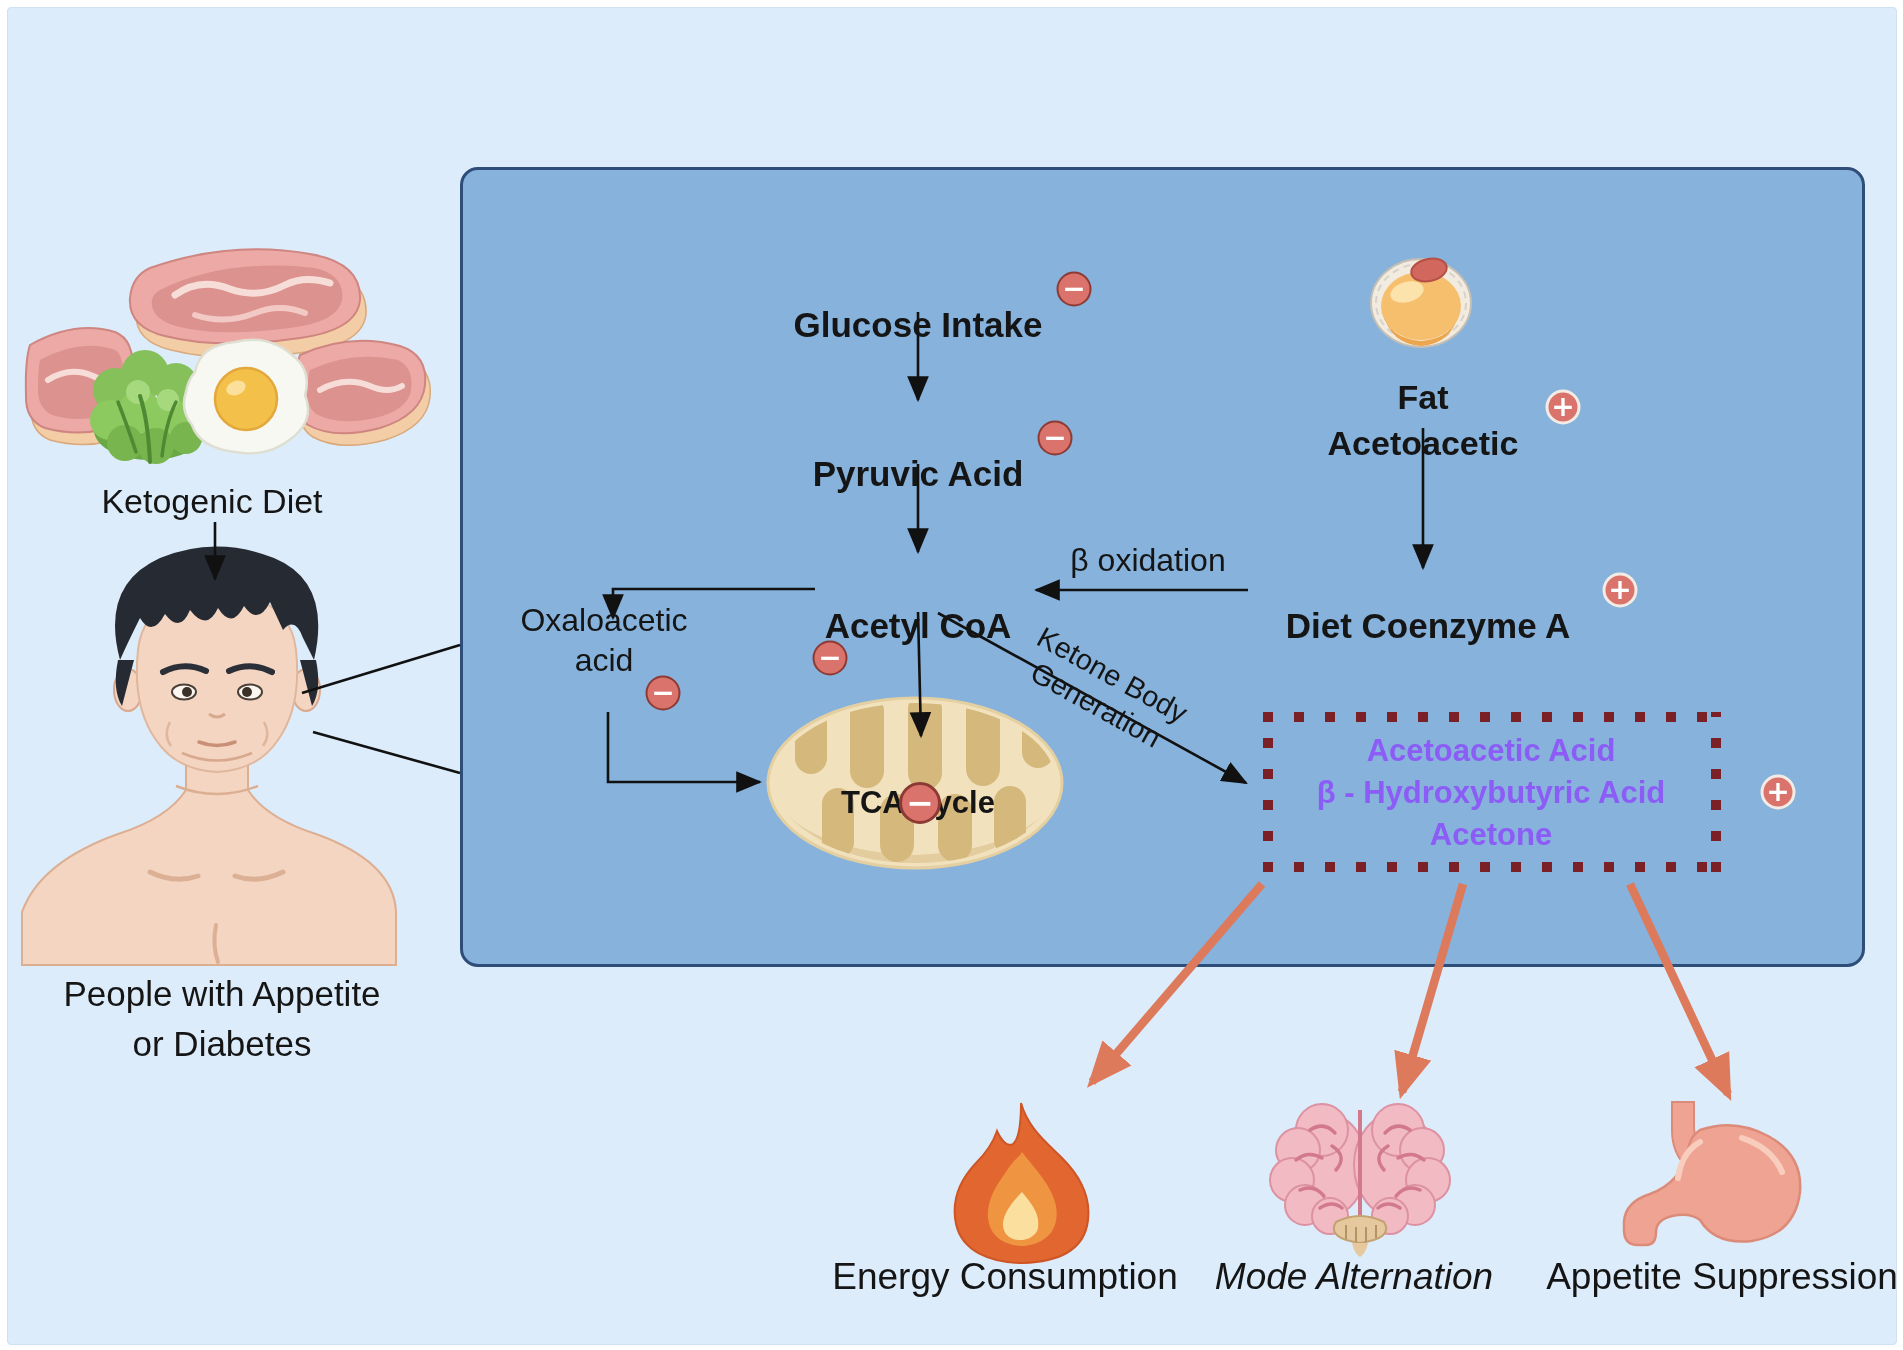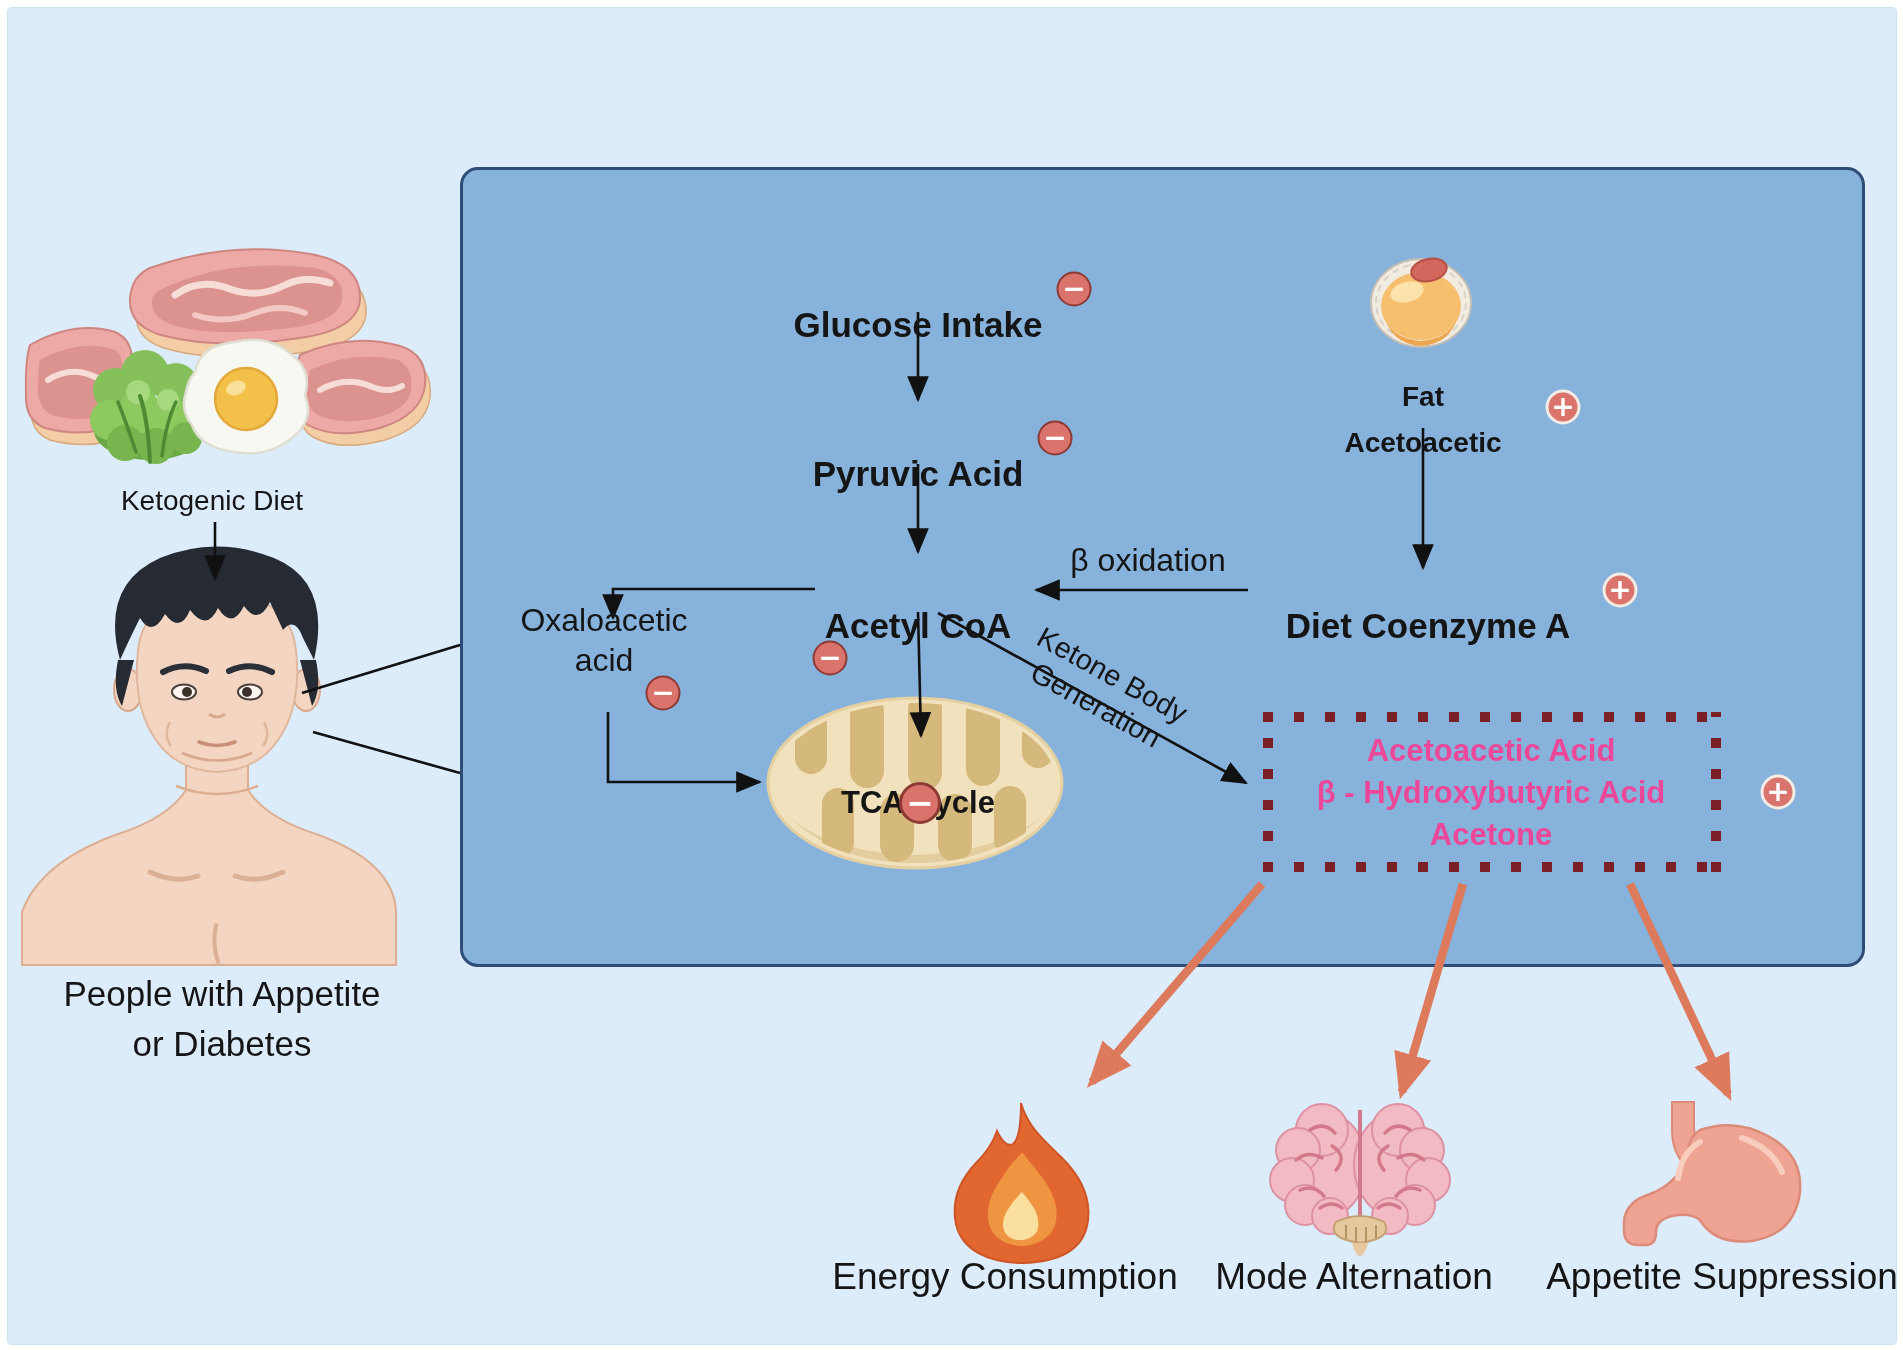--- a/index.html
+++ b/index.html
@@ -27,25 +27,25 @@
     background-repeat:no-repeat;
   }
   svg.layer{position:absolute;left:0;top:0;}
   .lbl{
     position:absolute;transform:translate(-50%,-50%);
     text-align:center;white-space:nowrap;color:#151515;line-height:1.18;
   }
   .b{font-weight:bold;margin-top:36px;}
   .f35{font-size:35px;}
   .f37{font-size:37px;}
-  .f34{font-size:28px;}
+  .f34{font-size:34px;}
   .f32{font-size:32px;}
   .f31{font-size:31px;}
   .f29{font-size:29px;}
-  .red-lines{color:#ec4899;font-weight:bold;line-height:42px;}
+  .red-lines{color:#8b5cf6;font-weight:bold;line-height:42px;}
   .rot{transform:translate(-50%,-50%) rotate(29deg);}
   .lh46{line-height:46px;}
   .lh40{line-height:40px;}
   .lh50{line-height:50px;}
   .badge{
     position:absolute;transform:translate(-50%,-50%);
     width:35px;height:35px;border-radius:50%;background:#d9736c;
     display:flex;align-items:center;justify-content:center;box-sizing:border-box;
   }
   .badge span{
@@ -277,21 +277,21 @@
     <div>Generation</div>
   </div>
 
   <div class="lbl f31 red-lines" style="left:1491px;top:793px;">
     <div>Acetoacetic Acid</div>
     <div>β - Hydroxybutyric Acid</div>
     <div>Acetone</div>
   </div>
 
   <div class="lbl f37" style="left:1005px;top:1277px;">Energy Consumption</div>
-  <div class="lbl f37" style="left:1354px;top:1277px;">Mode Alternation</div>
+  <div class="lbl f37" style="left:1354px;top:1277px;font-style:italic;">Mode Alternation</div>
   <div class="lbl f37" style="left:1722px;top:1277px;">Appetite Suppression</div>
 
   <div class="badge minus" style="left:1074px;top:289px;">
       <span>−</span>
     </div>
   <div class="badge minus" style="left:1055px;top:438px;">
       <span>−</span>
     </div>
   <div class="badge minus" style="left:830px;top:658px;">
       <span>−</span>

